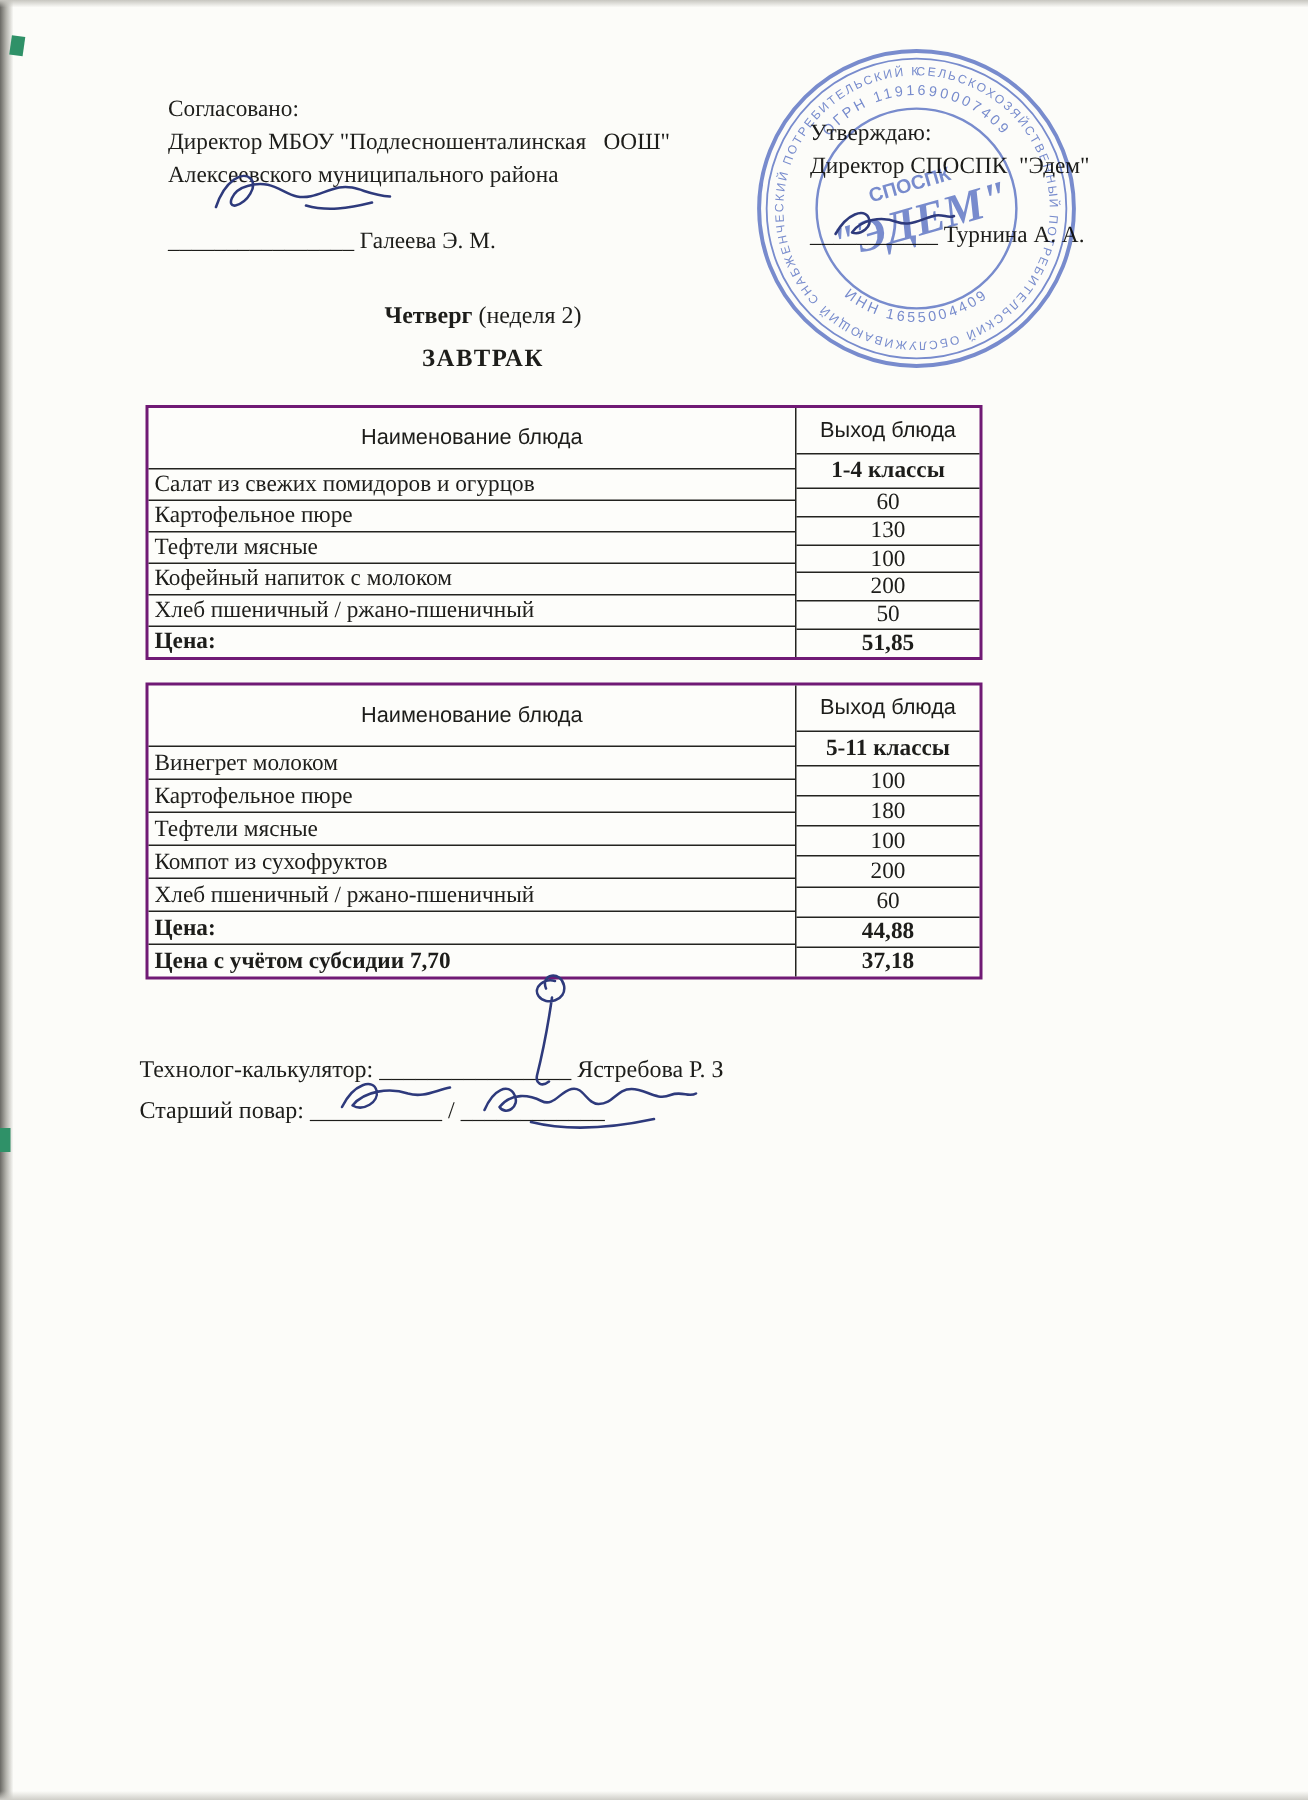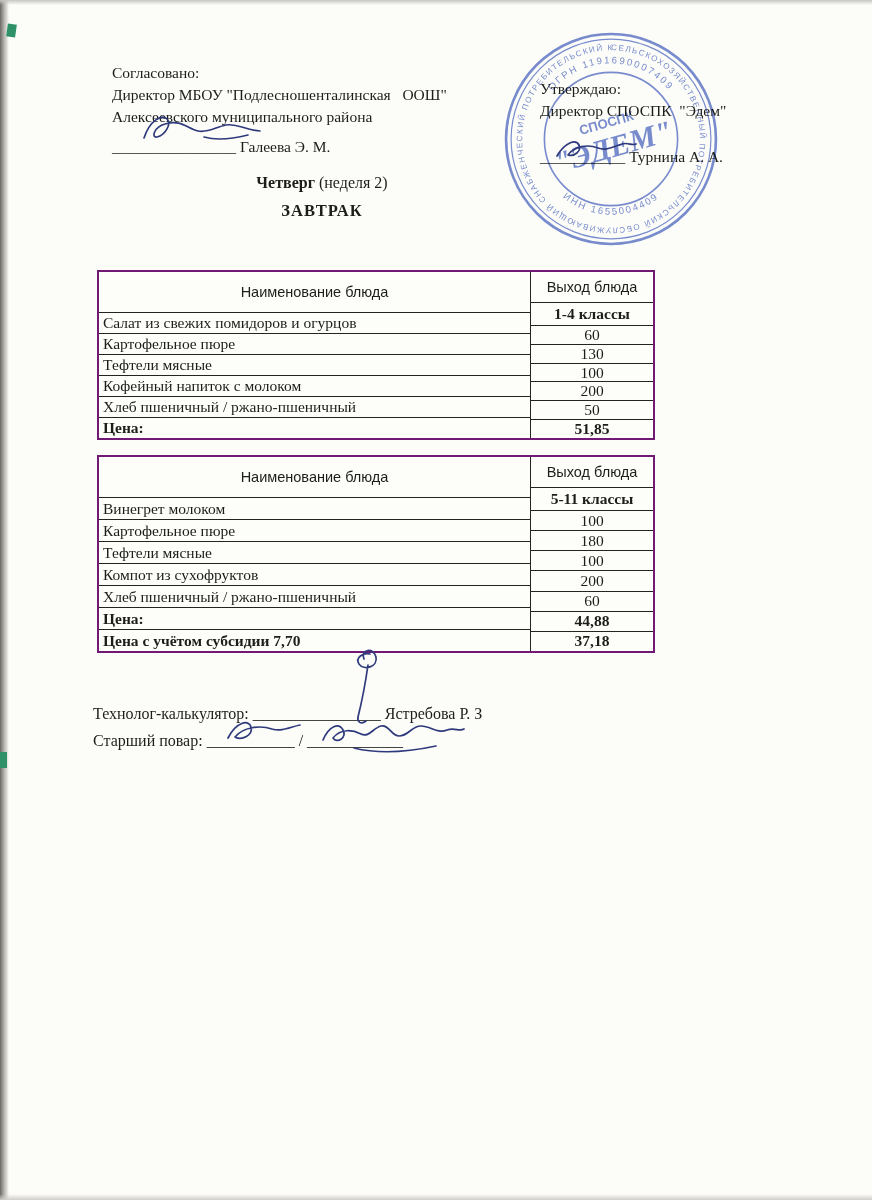--- a/index.html
+++ b/index.html
@@ -14,27 +14,27 @@
   .edge-bottom{position:absolute;left:0;bottom:0;width:100%;height:6px;z-index:1;
     background:linear-gradient(0deg,#cfcec8,rgba(250,250,247,0));}
   .green-mark{position:absolute;background:#2f9168;z-index:2;}
   .gm1{left:7px;top:24px;width:9px;height:13px;transform:rotate(8deg);}
   .gm2{left:0px;top:752px;width:7px;height:16px;}
 
   .blk{position:absolute;z-index:3;font-size:15.5px;line-height:22px;}
   .pre{white-space:pre-wrap;}
   .approve-left{left:112px;top:62px;width:400px;}
   .approve-right{left:540px;top:78px;width:250px;}
-  .sig-line-row{margin-top:8px;}
+  .sig-line-row{margin-top:22px;}
   .approve-right .sig-line-row{margin-top:24px;}
   .uline{letter-spacing:0px;}
 
   .title-block{left:97px;top:172px;width:450px;text-align:center;z-index:3;position:absolute;}
   .t-menu{font-weight:bold;font-size:17.5px;letter-spacing:.5px;line-height:22px;}
-  .t-day{font-size:16px;line-height:21px;}
+  .t-day{font-size:16px;line-height:21px;margin-top:28px;}
   .t-day b{font-weight:bold;}
   .t-meal{font-weight:bold;font-size:16.5px;letter-spacing:1px;margin-top:7px;line-height:22px;}
 
   .menu-table{position:absolute;left:97px;width:558px;display:flex;border:2px solid #701a75;z-index:3;box-sizing:border-box;background:rgba(255,255,255,.25);}
   .tbl1{top:270px;height:170px;}
   .tbl2{top:455px;height:198px;}
   .t-left{width:431px;display:flex;flex-direction:column;}
   .t-right{flex:1;display:flex;flex-direction:column;border-left:1.8px solid #23231f;}
   .cell{border-top:1.6px solid #23231f;box-sizing:border-box;overflow:hidden;}
   .t-left .cell:first-child,.t-right .cell:first-child{border-top:none;}

